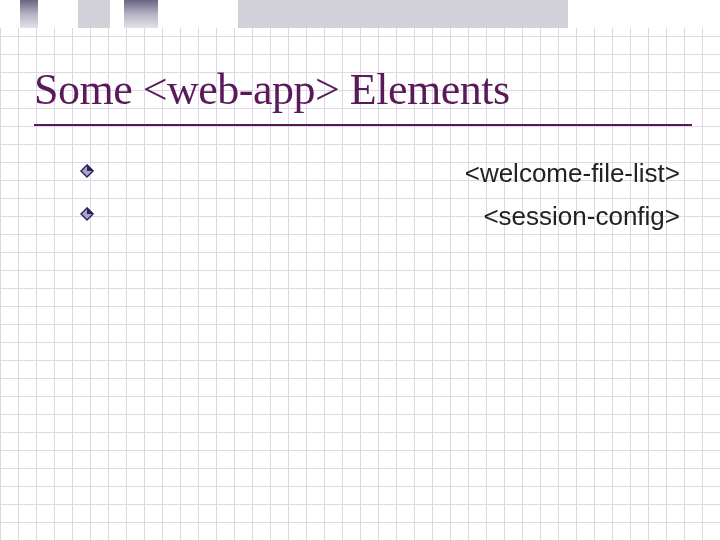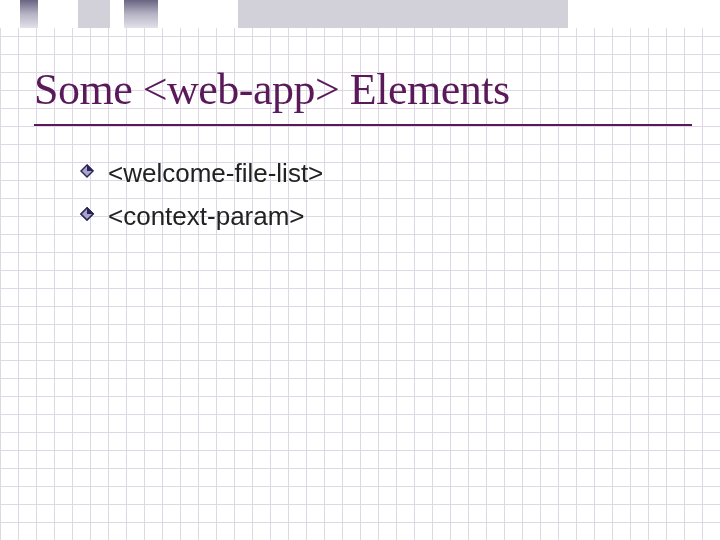--- a/index.html
+++ b/index.html
@@ -56,20 +56,21 @@
     left: 108px;
     top: 154px;
     right: 40px;
     color: #222;
     font-size: 26px;
     line-height: 1.5;
   }
   .item {
     position: relative;
     margin-bottom: 4px;
+    text-align: right;
   }
   .bullet {
     position: absolute;
     left: -28px;
     top: 10px;
     width: 14px;
     height: 14px;
   }
   .bullet svg { display: block; }
   .label { display: inline; }
@@ -105,25 +106,16 @@
       <span class="label">&lt;welcome-file-list&gt;</span>
     </div>
     <div class="item">
       <span class="bullet">
         <svg viewBox="0 0 14 14" width="14" height="14">
           <polygon points="7,0 14,7 7,14 0,7" fill="#2a2456"></polygon>
           <polygon points="7,2 12,7 7,12 2,7" fill="#a9a4cc"></polygon>
           <polygon points="7,0 14,7 7,7" fill="#2a2456"></polygon>
         </svg>
       </span>
-    </div>
-    <div class="item">
-      <span class="bullet">
-        <svg viewBox="0 0 14 14" width="14" height="14">
-          <polygon points="7,0 14,7 7,14 0,7" fill="#2a2456"></polygon>
-          <polygon points="7,2 12,7 7,12 2,7" fill="#a9a4cc"></polygon>
-          <polygon points="7,0 14,7 7,7" fill="#2a2456"></polygon>
-        </svg>
-      </span>
-      <span class="label">&lt;context-param&gt;</span>
+      <span class="label">&lt;session-config&gt;</span>
     </div>
   </div>
 </div>
 
 </body></html>

